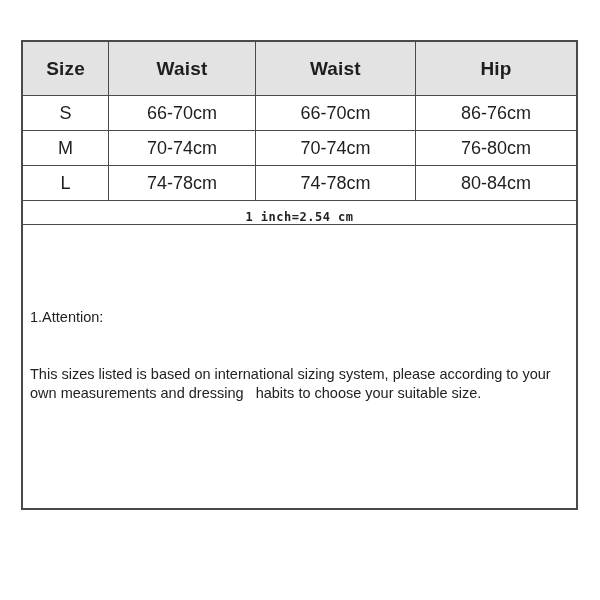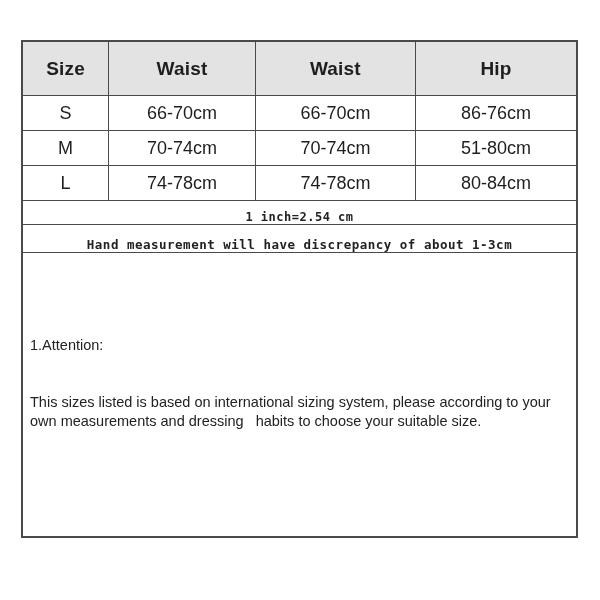--- a/index.html
+++ b/index.html
@@ -100,38 +100,35 @@
       <tr>
         <td>S</td>
         <td>66-70cm</td>
         <td>66-70cm</td>
         <td>86-76cm</td>
       </tr>
       <tr>
         <td>M</td>
         <td>70-74cm</td>
         <td>70-74cm</td>
-        <td>51-80cm</td>
+        <td>76-80cm</td>
       </tr>
       <tr>
         <td>L</td>
         <td>74-78cm</td>
         <td>74-78cm</td>
         <td>80-84cm</td>
       </tr>
     </tbody>
   </table>
 
   <div class="note-row inch">
     <span>1 inch=2.54 cm</span>
   </div>
 
-  <div class="note-row hand">
-    <span>Hand measurement will have discrepancy of about 1-3cm</span>
-  </div>
 
   <div class="notes">
     <div class="note-section">
       <div class="note-heading">1.Attention:</div>
       <div class="note-body">This sizes listed is based on international sizing system, please according to your own measurements and dressing   habits to choose your suitable size.</div>
     </div>
     <div class="note-section">
       
       
     </div>

